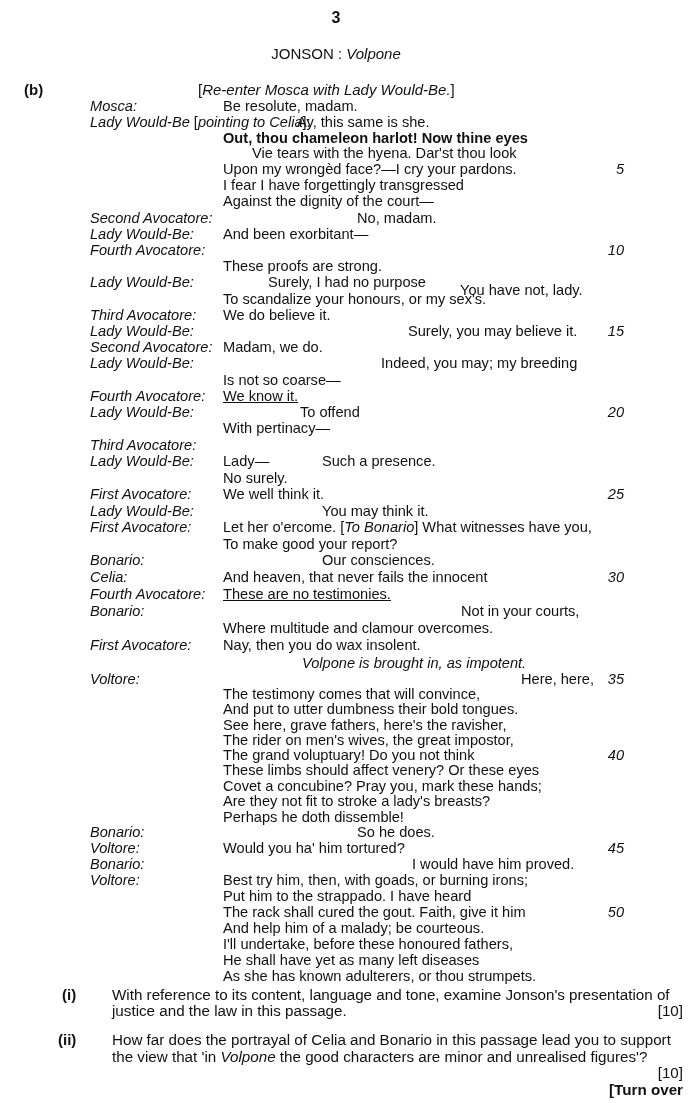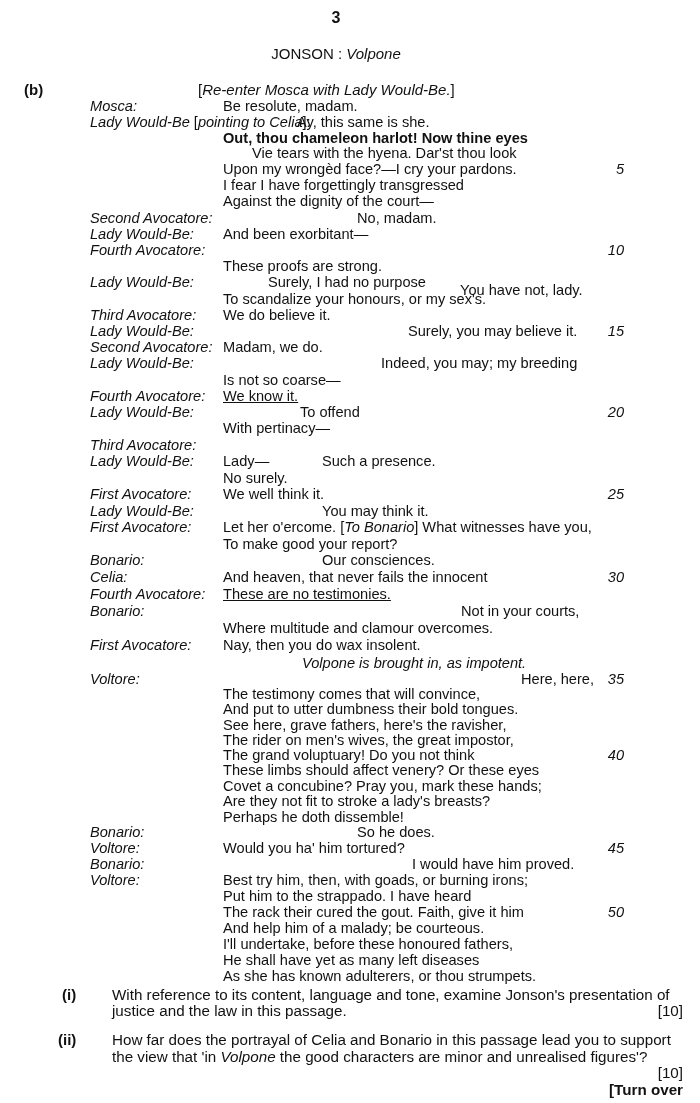--- a/index.html
+++ b/index.html
@@ -109,21 +109,21 @@
     <div class="abs spk" style="top: 824px;"><span>Bonario:</span></div>
     <div class="abs txt" style="top: 824px; left: 357px;">So he does.</div>
     <div class="abs lnum" style="top: 824px; margin-top: 16px;">45</div>
     <div class="abs spk" style="top: 840px;"><span>Voltore:</span></div>
     <div class="abs txt" style="top: 840px; left: 223px;">Would you ha' him tortured?</div>
     <div class="abs spk" style="top: 856px;"><span>Bonario:</span></div>
     <div class="abs txt" style="top: 856px; left: 412px;">I would have him proved.</div>
     <div class="abs spk" style="top: 872px;"><span>Voltore:</span></div>
     <div class="abs txt" style="top: 872px; left: 223px;">Best try him, then, with goads, or burning irons;</div>
     <div class="abs txt" style="top: 888px; left: 223px;">Put him to the strappado. I have heard</div>
-    <div class="abs txt" style="top: 904px; left: 223px;">The rack their cured the gout. Faith, give it him</div>
+    <div class="abs txt" style="top: 904px; left: 223px;">The rack shall cured the gout. Faith, give it him</div>
     <div class="abs lnum" style="top: 904px;">50</div>
     <div class="abs txt" style="top: 920px; left: 223px;">And help him of a malady; be courteous.</div>
     <div class="abs txt" style="top: 936px; left: 223px;">I'll undertake, before these honoured fathers,</div>
     <div class="abs txt" style="top: 952px; left: 223px;">He shall have yet as many left diseases</div>
     <div class="abs txt" style="top: 968px; left: 223px;">As she has known adulterers, or thou strumpets.</div>
   </div>
 
 <div class="abs qlabel" style="top:987px;left:62px;">(i)</div>
 <div class="abs qtext" style="top:987px;">With reference to its content, language and tone, examine Jonson's presentation of</div>
 <div class="abs qtext" style="top:1003px;">justice and the law in this passage.</div>

